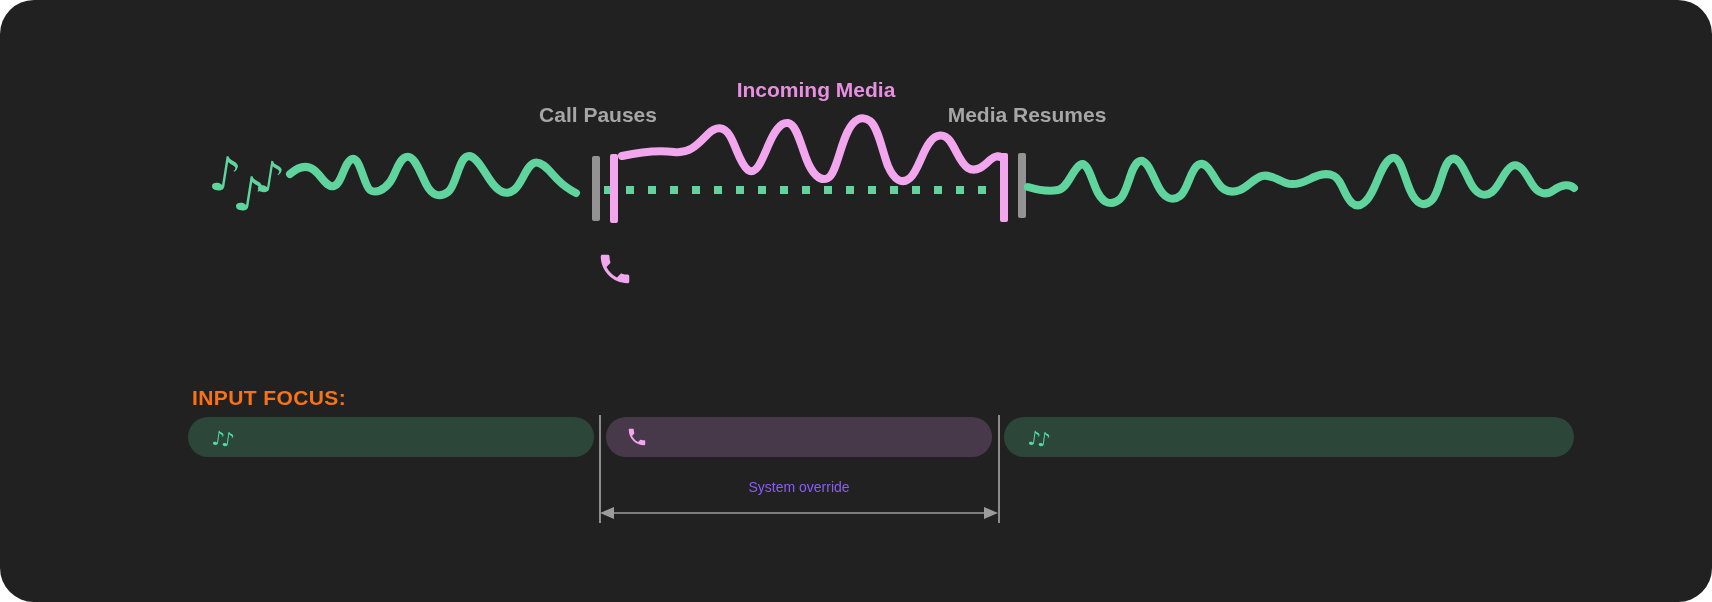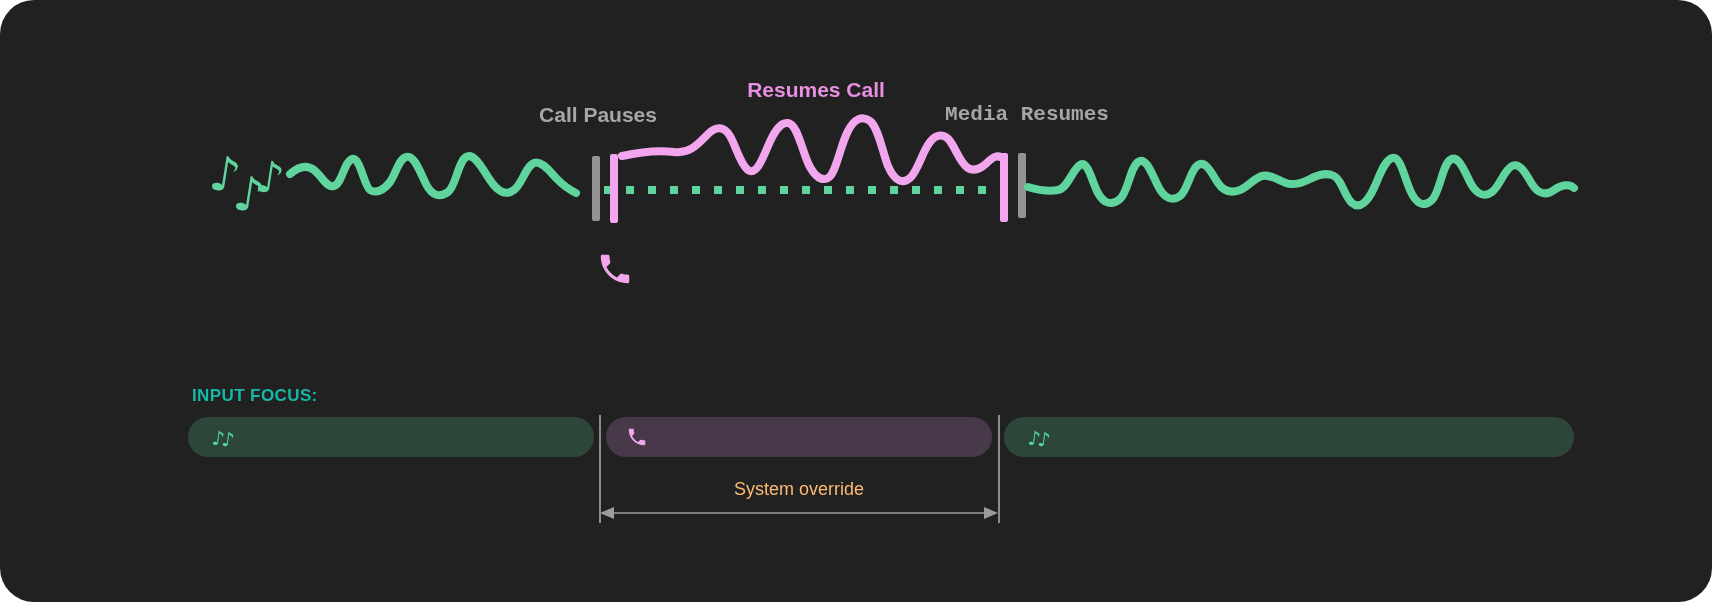--- a/index.html
+++ b/index.html
@@ -10,35 +10,35 @@
   .panel{
     position:absolute;inset:0;background:#212121;border-radius:34px;
   }
   
   .diagram-label{
     position:absolute;transform:translateX(-50%);
     font-size:21px;font-weight:600;color:#a6a6a6;white-space:nowrap;
   }
   .label-incoming{color:#e78fe0;top:78px;left:816px;}
   .label-pauses{top:103px;left:598px;}
-  .label-resumes{top:103px;left:1027px;font-family:Liberation Mono, monospace;}
+  .label-resumes{top:103px;left:1027px;}
   .wave-svg{position:absolute;left:0;top:0;}
   .notes-top{position:absolute;left:204px;top:140px;width:90px;height:90px;}
   .notes-top .note{
     position:absolute;font-family:"DejaVu Sans",sans-serif;
     color:#5fd49d;transform:rotate(9deg);line-height:1;
   }
   .notes-top .n1{left:6px;top:10px;font-size:48px;}
   .notes-top .n2{left:30px;top:30px;font-size:48px;}
   .notes-top .n3{left:52px;top:16px;font-size:44px;}
   .phone-top{position:absolute;left:596px;top:250px;width:38px;height:38px;}
   
   .if-label{
     position:absolute;left:192px;top:386px;
-    font-size:17px;font-weight:700;letter-spacing:0.4px;color:#14b8a6;
+    font-size:21px;font-weight:700;letter-spacing:0.4px;color:#f97316;
   }
   .track{
     position:absolute;top:417px;height:40px;border-radius:20px;
     display:flex;align-items:center;
   }
   .track-media{background:#2c4639;}
   .track-call{background:#47394a;}
   .seg1{left:188px;width:406px;}
   .seg2{left:606px;width:386px;}
   .seg3{left:1004px;width:570px;}
@@ -48,31 +48,31 @@
     transform:rotate(8deg);
   }
   .track-phone{margin-left:20px;width:22px;height:22px;}
   .vline{
     position:absolute;top:415px;height:108px;width:2px;background:#8c8c8c;
   }
   .vline1{left:599px;}
   .vline2{left:998px;}
   .override-label{
     position:absolute;left:799px;top:479px;transform:translateX(-50%);
-    font-size:18px;font-weight:400;color:#fdba74;white-space:nowrap;
+    font-size:14px;font-weight:400;color:#8b5cf6;white-space:nowrap;
   }
   .arrow-svg{position:absolute;left:598px;top:505px;}
 </style>
 </head>
 <body>
 
 <div class="stage">
   <div class="panel">
 
-    <span class="diagram-label label-incoming">Resumes Call</span>
+    <span class="diagram-label label-incoming">Incoming Media</span>
     <span class="diagram-label label-pauses">Call Pauses</span>
     <span class="diagram-label label-resumes">Media Resumes</span>
 
     <div class="notes-top">
       <span class="note n1">♪</span>
       <span class="note n2">♪</span>
       <span class="note n3">♪</span>
     </div>
 
     <svg class="wave-svg" width="1712" height="330" viewBox="0 0 1712 330">

